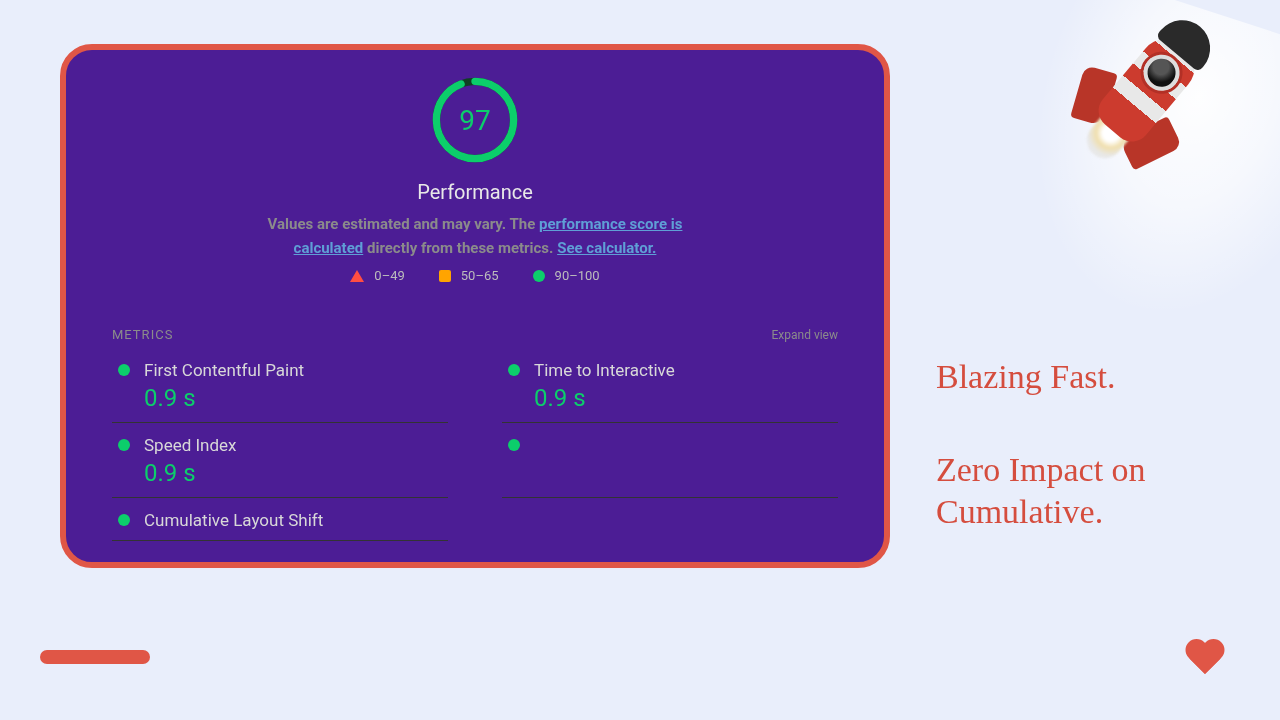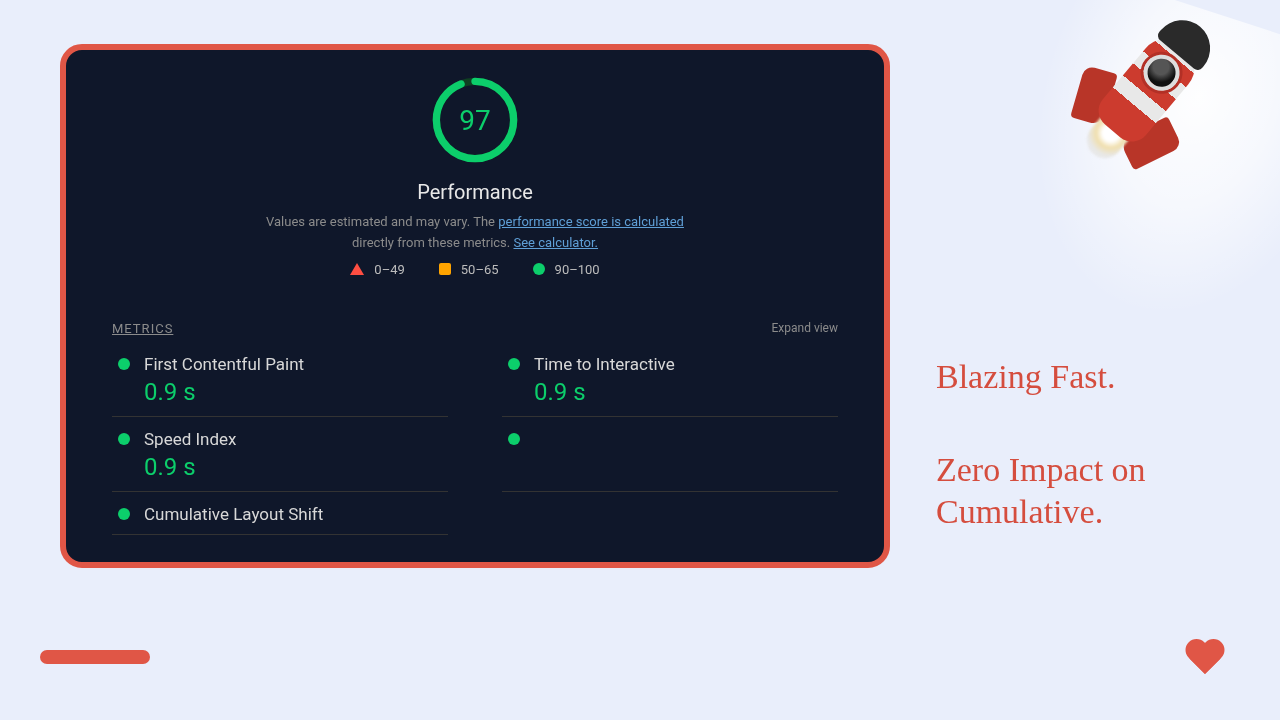--- a/index.html
+++ b/index.html
@@ -6,44 +6,44 @@
   body {
     width:1280px; height:720px;
     background:#e9eefb;
     font-family:-apple-system,BlinkMacSystemFont,"Segoe UI",Roboto,sans-serif;
     position:relative; overflow:hidden;
   }
   
   .card {
     position:absolute; left:60px; top:44px;
     width:830px; height:524px;
-    background:#0f172a;
+    background:#4c1d95;
     border:6px solid #e05646;
-    border-radius:22px;
+    border-radius:32px;
     overflow:hidden;
     color:#d8d8d8;
   }
   
   .score-wrap { text-align:center; margin-top:24px; }
   .gauge {
     width:92px; height:92px; margin:0 auto;
     position:relative;
   }
   .gauge svg { width:92px; height:92px; transform:rotate(-90deg); }
   .gauge .bg  { stroke:#0f4022; }
   .gauge .bar { stroke:#0cce6b; }
   .gauge circle { fill:none; stroke-width:8; stroke-linecap:round; }
   .gauge-num {
     position:absolute; inset:0; display:flex; align-items:center; justify-content:center;
     color:#0cce6b; font-size:28px; font-weight:400;
   }
   .score-title { color:#e8e8e8; font-size:20px; margin-top:14px; }
   .score-desc  {
-    color:#8b8b8b; font-size:13px; line-height:1.6;
-    max-width:420px; margin:8px auto 0;
+    color:#8b8b8b; font-size:15px; line-height:1.6;
+    max-width:420px; margin:8px auto 0;font-weight:bold;
   }
   .score-desc a { color:#5f9fd6; text-decoration:underline; }
 
   
   .legend { display:flex; gap:34px; justify-content:center; margin-top:8px; align-items:center; }
   .legend-item { display:flex; align-items:center; gap:10px; color:#bcbcbc; font-size:13px; }
   .ico-tri {
     width:0;height:0;border-left:7px solid transparent;border-right:7px solid transparent;
     border-bottom:12px solid #ff4e42; display:inline-block;
   }
@@ -51,21 +51,21 @@
   .ico-cir { width:12px;height:12px;background:#0cce6b;border-radius:50%;display:inline-block; }
 
   
   .metrics {
     margin:44px 46px 0;
   }
   .metrics-head {
     display:flex; justify-content:space-between; align-items:center;
     color:#8b8b8b; font-size:13px; letter-spacing:1px;
   }
-  .metrics-head .label { text-transform:uppercase;text-decoration:underline; }
+  .metrics-head .label { text-transform:uppercase; }
   .expand { color:#8b8b8b; font-size:12px; letter-spacing:0; cursor:pointer; }
   .metric-grid {
     display:grid; grid-template-columns:1fr 1fr; column-gap:54px; margin-top:6px;
   }
   .metric {
     border-bottom:1px solid #333;
     padding:12px 6px 10px 6px;
     display:flex; align-items:flex-start; gap:14px;
   }
   .mdot { width:12px;height:12px;border-radius:50%;background:#0cce6b;margin-top:4px;flex-shrink:0; }

